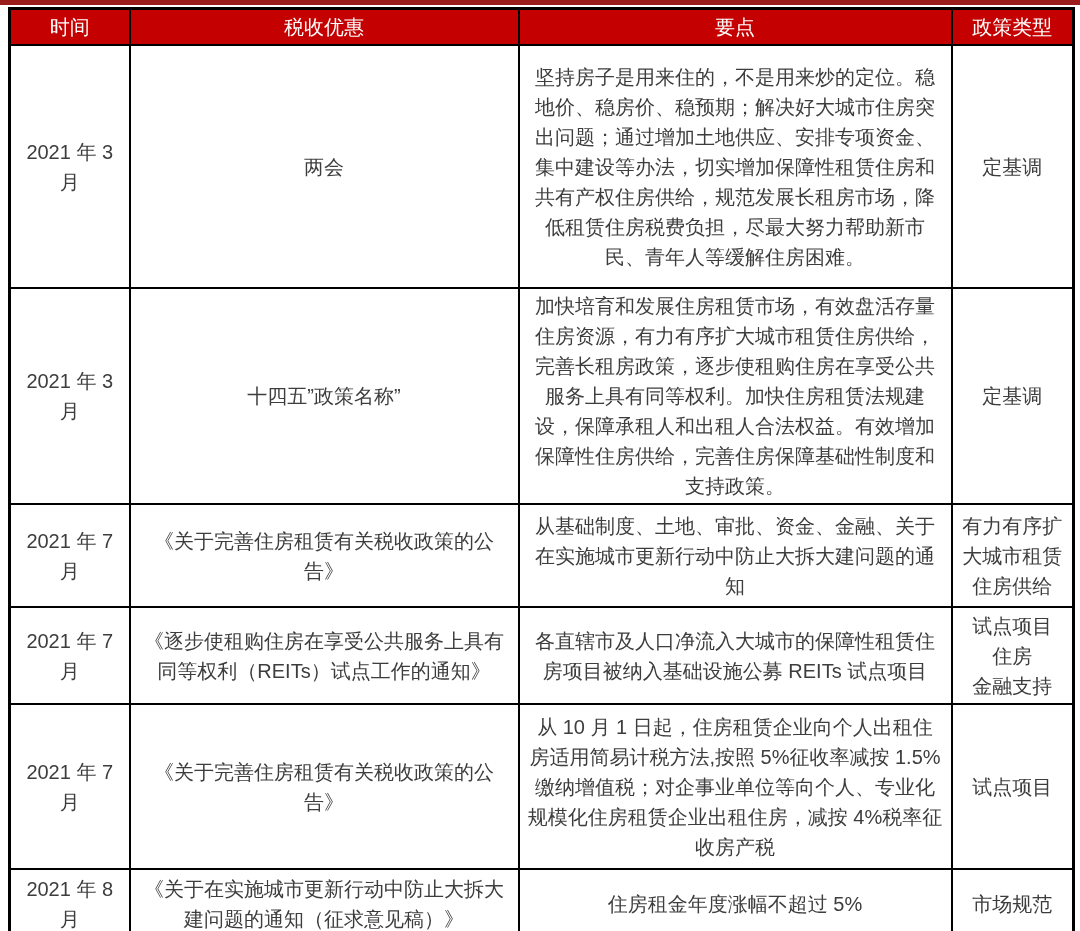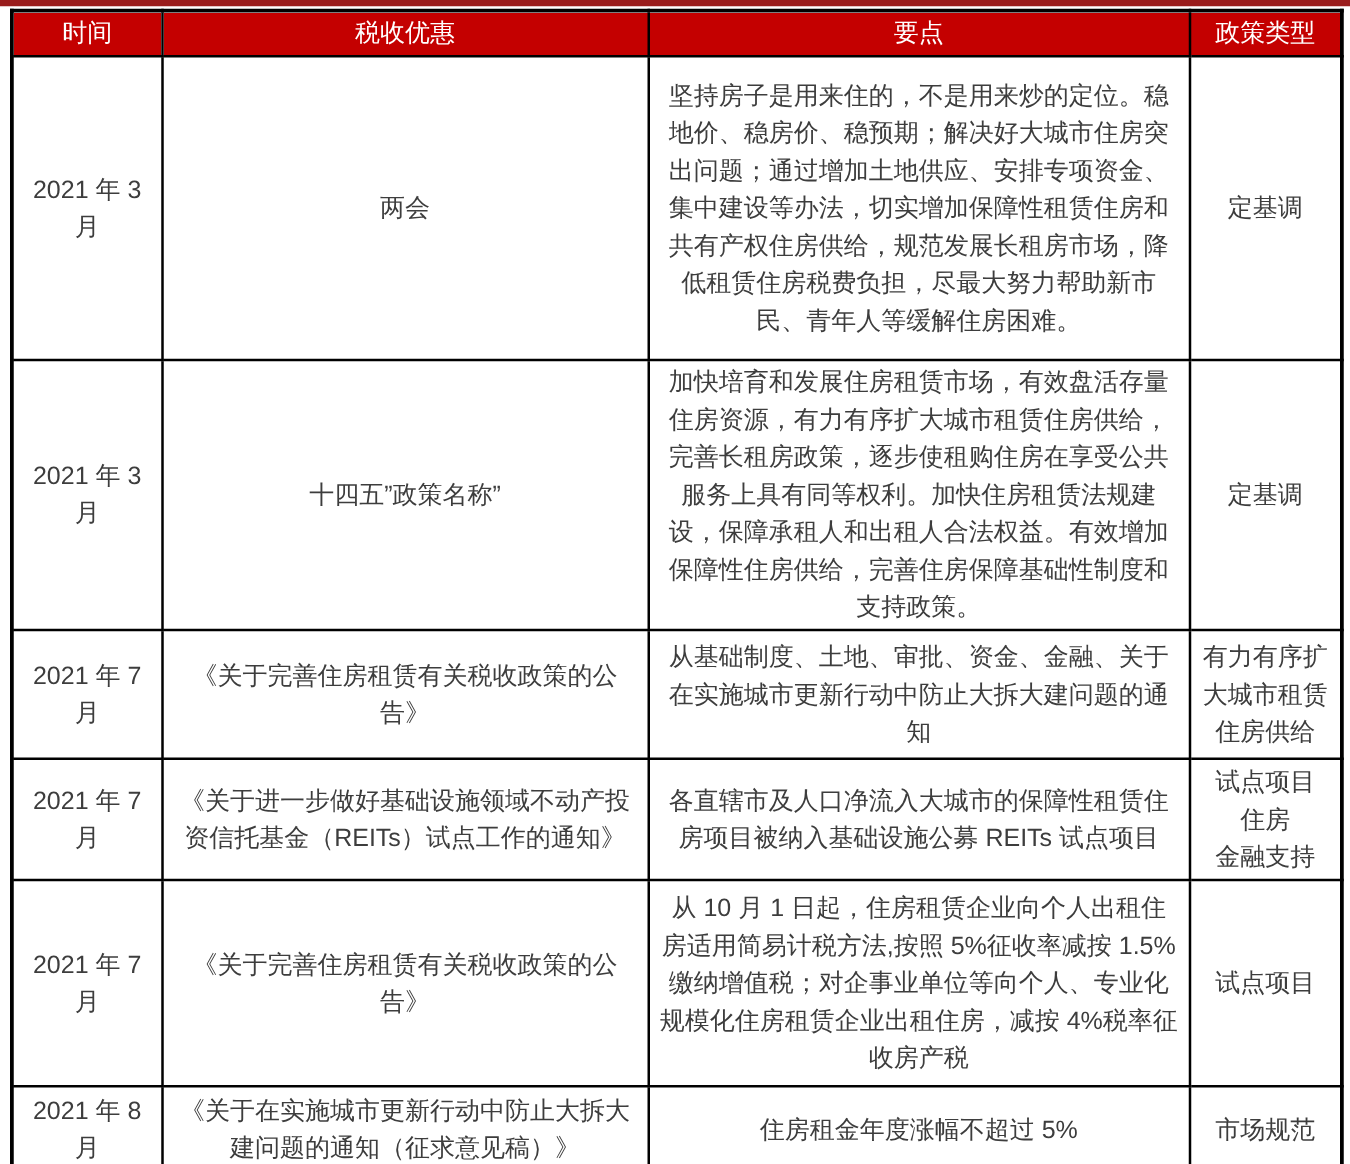--- a/index.html
+++ b/index.html
@@ -85,21 +85,21 @@
       <td class="c-type">定基调</td>
     </tr>
     <tr class="r2">
       <td class="c-time">2021 年 7 月</td>
       <td class="c-name">《关于完善住房租赁有关税收政策的公告》</td>
       <td class="c-points">从基础制度、土地、审批、资金、金融、关于在实施城市更新行动中防止大拆大建问题的通知</td>
       <td class="c-type">有力有序扩大城市租赁住房供给</td>
     </tr>
     <tr class="r3">
       <td class="c-time">2021 年 7 月</td>
-      <td class="c-name">《关于进一步做好基础设施领域不动产投资信托基金（REITs）试点工作的通知》</td>
+      <td class="c-name">《逐步使租购住房在享受公共服务上具有同等权利（REITs）试点工作的通知》</td>
       <td class="c-points">各直辖市及人口净流入大城市的保障性租赁住房项目被纳入基础设施公募 REITs 试点项目</td>
       <td class="c-type">试点项目
 住房
 金融支持</td>
     </tr>
     <tr class="r4">
       <td class="c-time">2021 年 7 月</td>
       <td class="c-name">《关于完善住房租赁有关税收政策的公告》</td>
       <td class="c-points">从 10 月 1 日起，住房租赁企业向个人出租住房适用简易计税方法,按照 5%征收率减按 1.5%缴纳增值税；对企事业单位等向个人、专业化规模化住房租赁企业出租住房，减按 4%税率征收房产税</td>
       <td class="c-type">试点项目</td>

